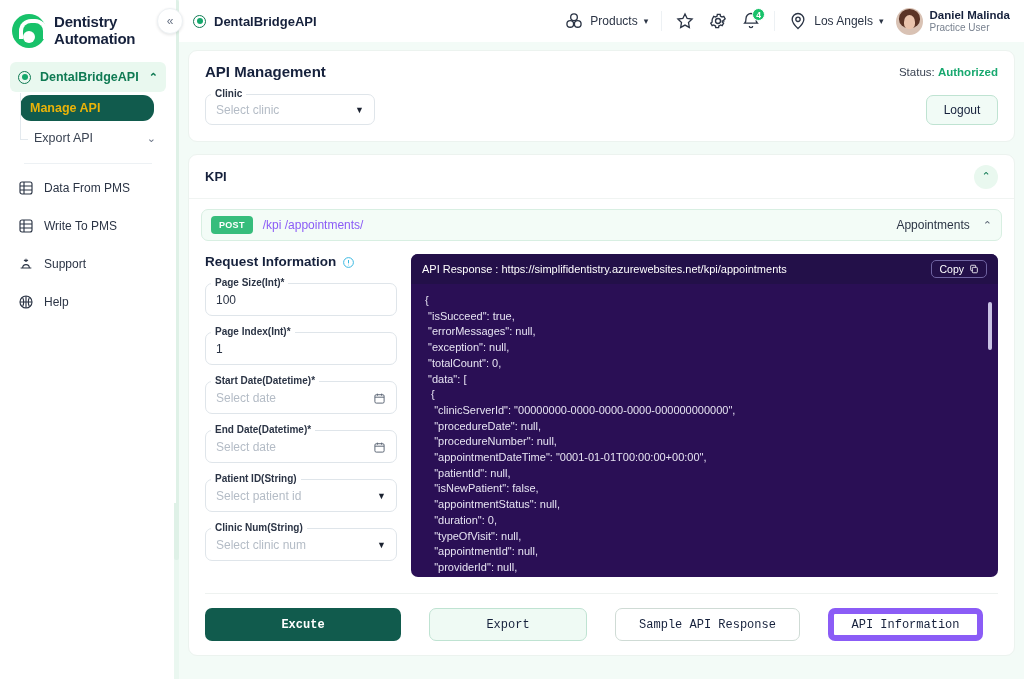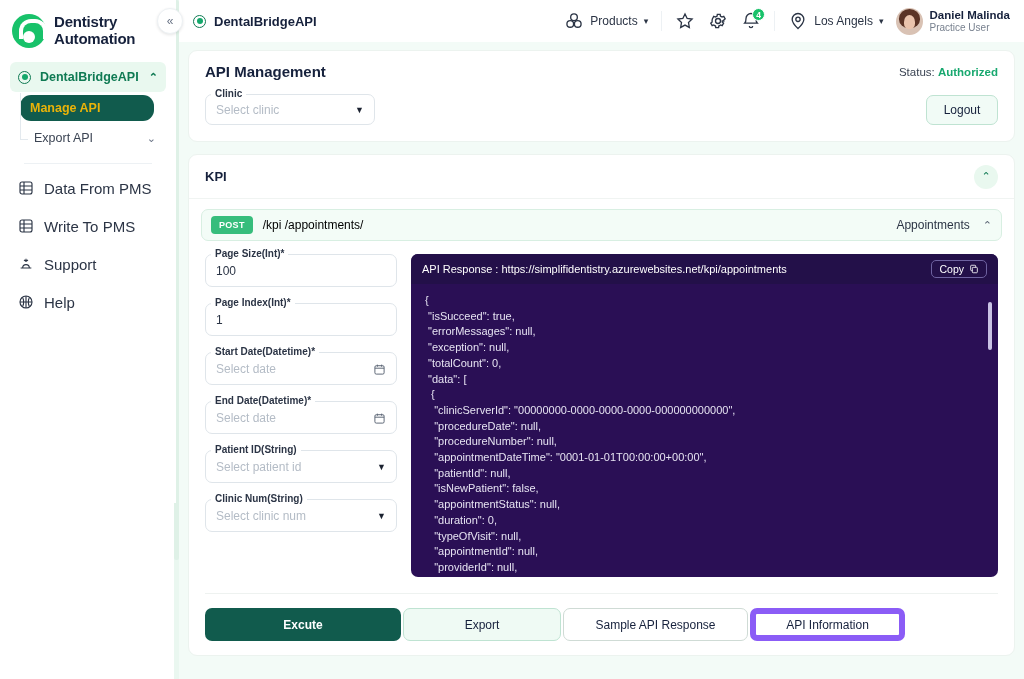--- a/index.html
+++ b/index.html
@@ -97,21 +97,21 @@
     background:#115b4d; color:#eab308; font-weight:bold;
     width:134px; margin-left:-4px; border-radius:11px;
   }
   .sub-item .chev { margin-left:auto; font-size:11px; color:#6b7587; }
 
   .divider { height:1px; background:#edf1f4; margin:12px 14px 8px 14px; }
 
   .nav-item {
     display:flex; align-items:center; gap:10px;
     height:32px; padding:0 8px; margin:0 10px 6px 10px;
-    font-size:15px; color:#2b3445; border-radius:6px;
+    font-size:12px; color:#2b3445; border-radius:6px;
   }
   .nav-ico { width:16px; height:16px; flex:none; color:#2b3445; }
 
   
   #main {
     position:absolute; left:179px; top:0; width:845px; height:679px;
     background:#f3fbf7; padding:8px 9px 0 9px;
   }
   #topbar {
     position:absolute; left:179px; top:0; width:845px; height:42px;
@@ -192,21 +192,21 @@
 
   .kpi-body { padding:10px 12px 14px 12px; }
   .endpoint {
     height:32px; border:1px solid #d8efe2; border-radius:7px;
     background:#f3fcf7; display:flex; align-items:center; padding:0 9px;
   }
   .method {
     background:#36bd7c; color:#ffffff; font-size:9px; font-weight:bold;
     border-radius:4px; padding:4px 8px; letter-spacing:.3px;
   }
-  .ep-path { margin-left:10px; font-size:12px; color:#000000; }
+  .ep-path { margin-left:10px; font-size:12px; color:#8b5cf6; }
   .ep-tag { margin-left:auto; font-size:12px; color:#2b3445; }
   .ep-chev { margin-left:13px; font-size:11px; color:#5c6675; }
 
   .panes { display:flex; gap:14px; margin-top:13px; padding:0 4px; }
   .left-pane { width:192px; }
   .req-head { display:flex; align-items:center; gap:6px; margin-bottom:14px; }
   .req-title { font-size:13.5px; font-weight:bold; color:#16213c; }
   .info-ico { width:13px; height:13px; color:#35b6e0; }
   .left-pane .field { margin-bottom:16px; height:33px; }
 
@@ -229,21 +229,21 @@
     font-family:"Liberation Sans", sans-serif;
     font-size:11px; line-height:15.7px; white-space:pre;
     height:293px; overflow:hidden;
   }
   .vscroll {
     position:absolute; right:6px; top:48px; width:4px; height:48px;
     background:#c9c2e4; border-radius:3px;
   }
 
   .btm-rule { height:1px; background:#eef2f0; margin:16px 4px 0 4px; }
-  .btn-row { display:flex; gap:2px; padding:14px 4px 0 4px; }
+  .btn-row { display:flex; gap:28px; padding:14px 4px 0 4px;font-family:Liberation Mono, monospace; }
   .btn {
     height:33px; border-radius:7px; font-size:12px;
     display:flex; align-items:center; justify-content:center;
   }
   #btn-execute { width:196px; background:#115b4d; color:#ffffff; font-weight:bold; }
   #btn-export { width:158px; background:#effaf4; border:1px solid #bfe3d2; color:#16213c; }
   #btn-sample { width:185px; background:#ffffff; border:1px solid #cfdbd5; color:#16213c; }
   #btn-apiinfo { width:155px; background:#ffffff; border:6px solid #8b5cf6; color:#16213c; }
 </style>
 </head>
@@ -425,20 +425,30 @@
       <div class="endpoint">
         <span class="method">POST</span>
         <span class="ep-path">/kpi /appointments/</span>
         <span class="ep-tag">Appointments</span>
         <span class="ep-chev">⌃</span>
       </div>
 
       <div class="panes">
 
         <div class="left-pane">
+          <div class="req-head">
+            <span class="req-title">Request Information</span>
+            <span class="info-ico">
+              <svg viewBox="0 0 24 24" fill="none" stroke="currentColor" stroke-width="1.8">
+                <circle cx="12" cy="12" r="9"></circle>
+                  <path d="M12 7.4v6.2"></path>
+                  <circle cx="12" cy="16.6" r=".9" fill="currentColor" stroke="none"></circle>
+              </svg>
+            </span>
+          </div>
 
           <div class="field">
             <span class="lbl">Page Size(Int)*</span>
             <span class="val">100</span>
           </div>
 
           <div class="field">
             <span class="lbl">Page Index(Int)*</span>
             <span class="val">1</span>
           </div>

